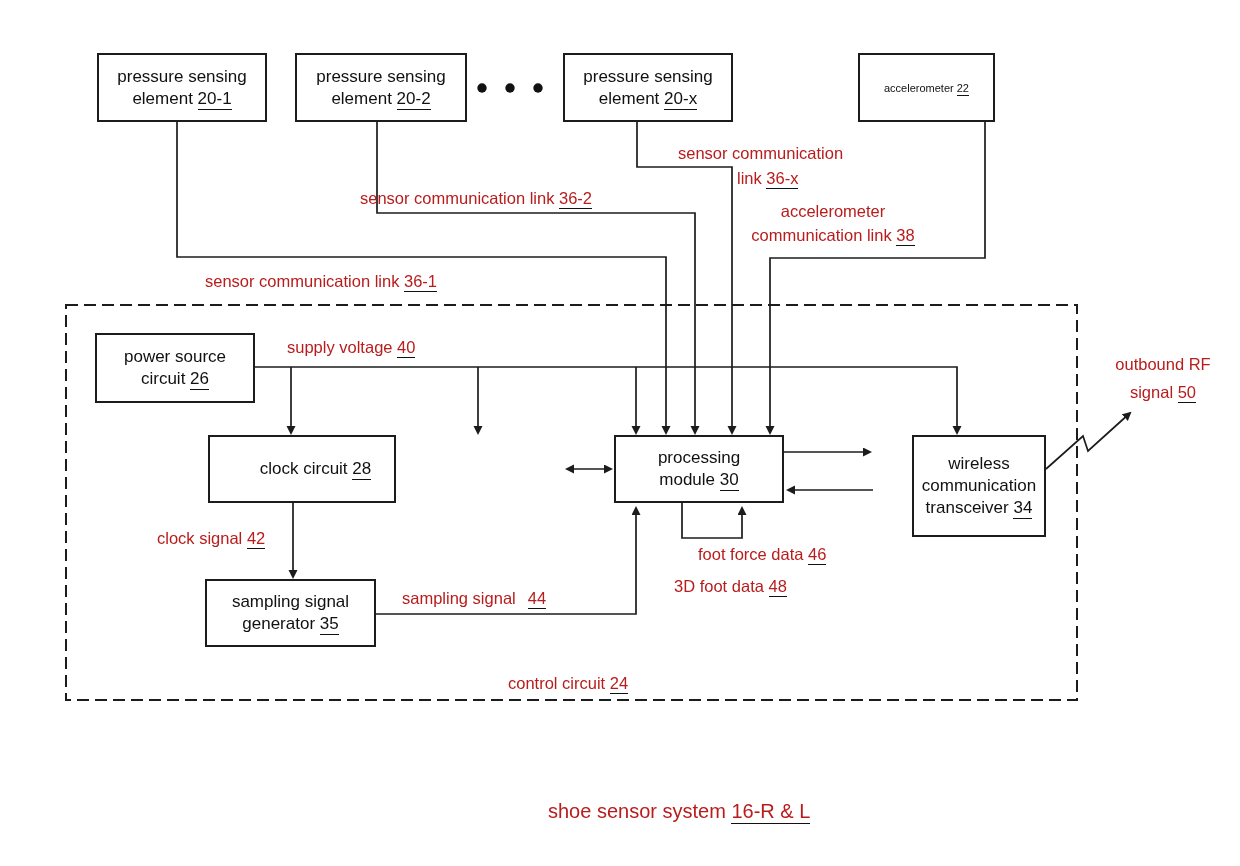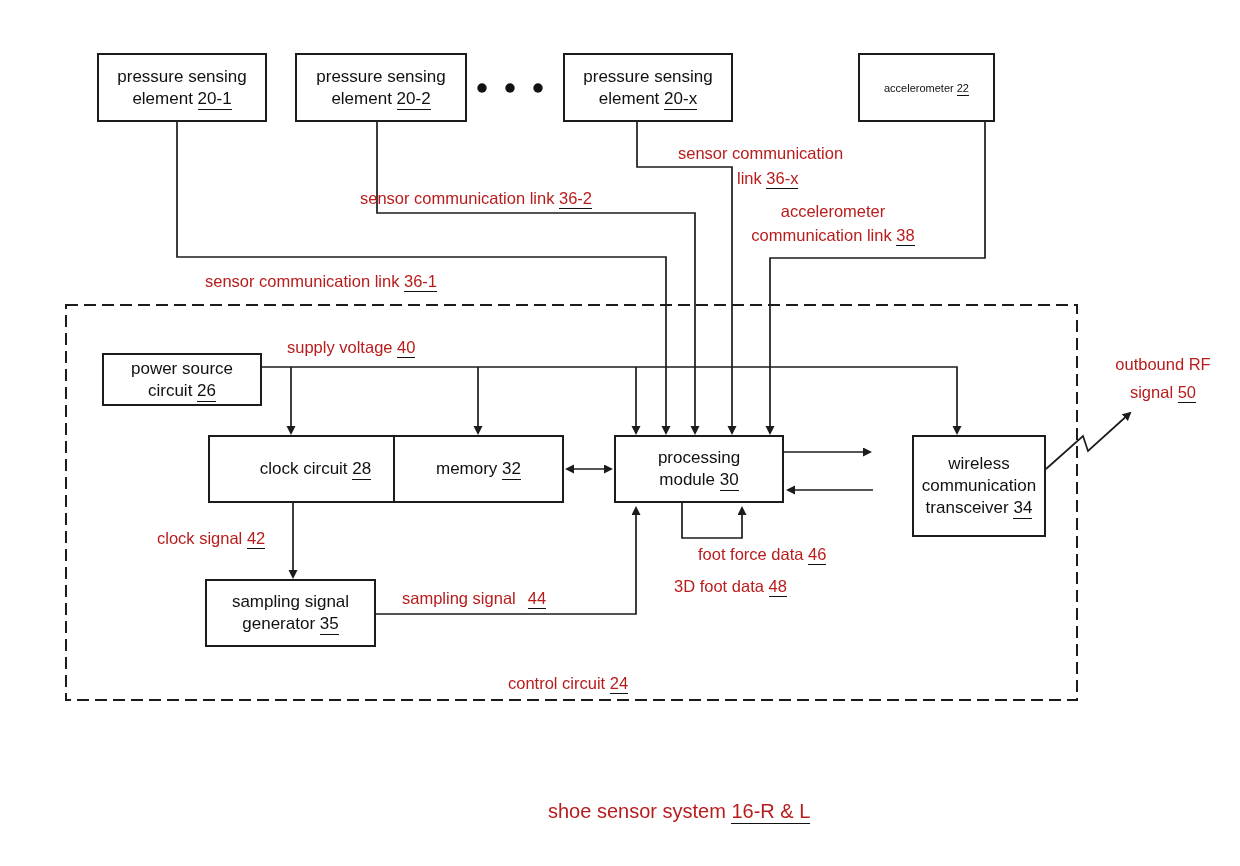--- a/index.html
+++ b/index.html
@@ -90,32 +90,29 @@
 
   <div class="box" style="left:563px;top:53px;width:170px;height:69px;">
     <div>pressure sensing</div>
     <div><span>element</span> <u>20-x</u></div>
   </div>
 
   <div class="box" style="left:858px;top:53px;width:137px;height:69px;font-size:11px;">
     <div><span>accelerometer</span> <u>22</u></div>
   </div>
 
-  <div class="box" style="left:102px;top:333px;width:160px;height:53px;margin-top:20px;">
+  <div class="box" style="left:95px;top:333px;width:160px;height:70px;">
     <div>power source</div>
     <div><span>circuit</span> <u>26</u></div>
   </div>
 
   <div class="box" style="left:208px;top:435px;width:188px;height:68px;padding-left:27px;">
     <div><span>clock circuit</span> <u>28</u></div>
   </div>
 
-  <div class="box" style="left:393px;top:435px;width:171px;height:68px;">
-    <div><span>memory</span> <u>32</u></div>
-  </div>
 
   <div class="box" style="left:614px;top:435px;width:170px;height:68px;">
     <div>processing</div>
     <div><span>module</span> <u>30</u></div>
   </div>
 
   <div class="box" style="left:912px;top:435px;width:134px;height:102px;">
     <div>wireless</div>
     <div>communication</div>
     <div><span>transceiver</span> <u>34</u></div>

